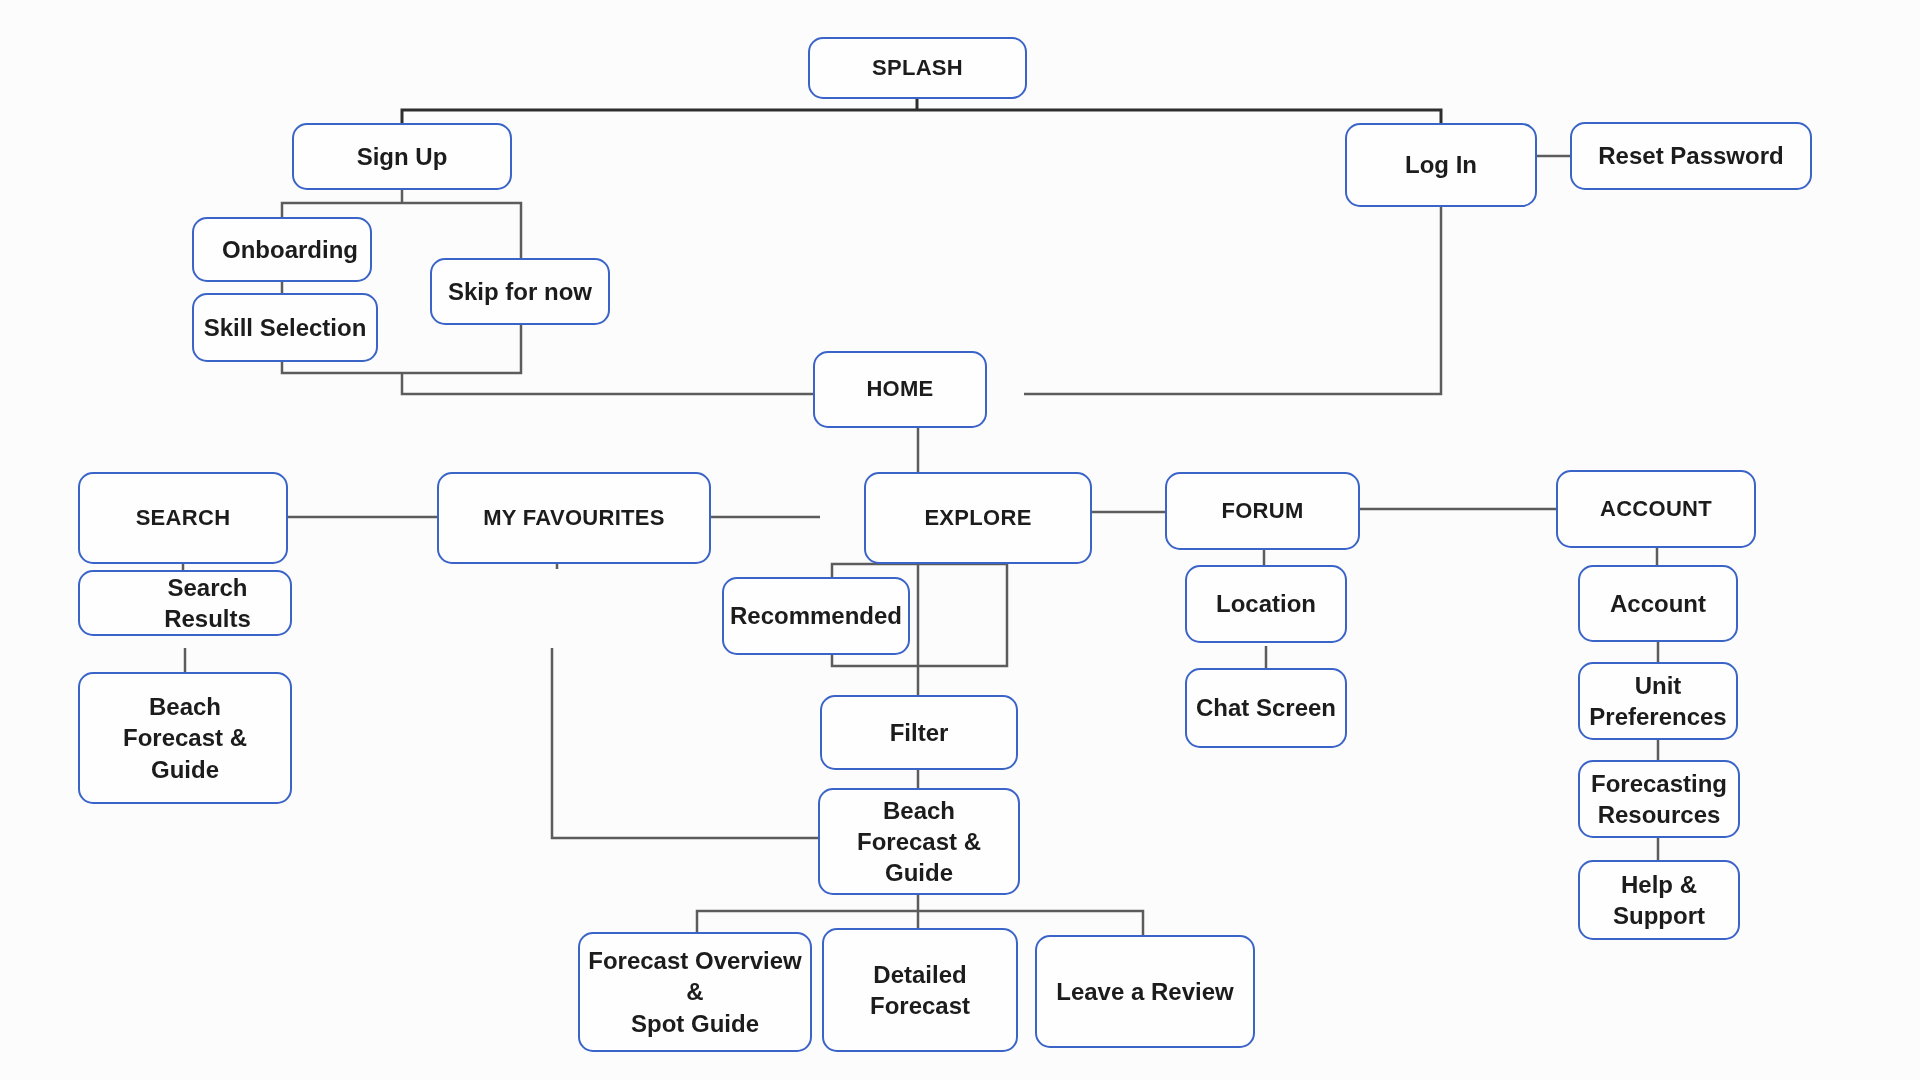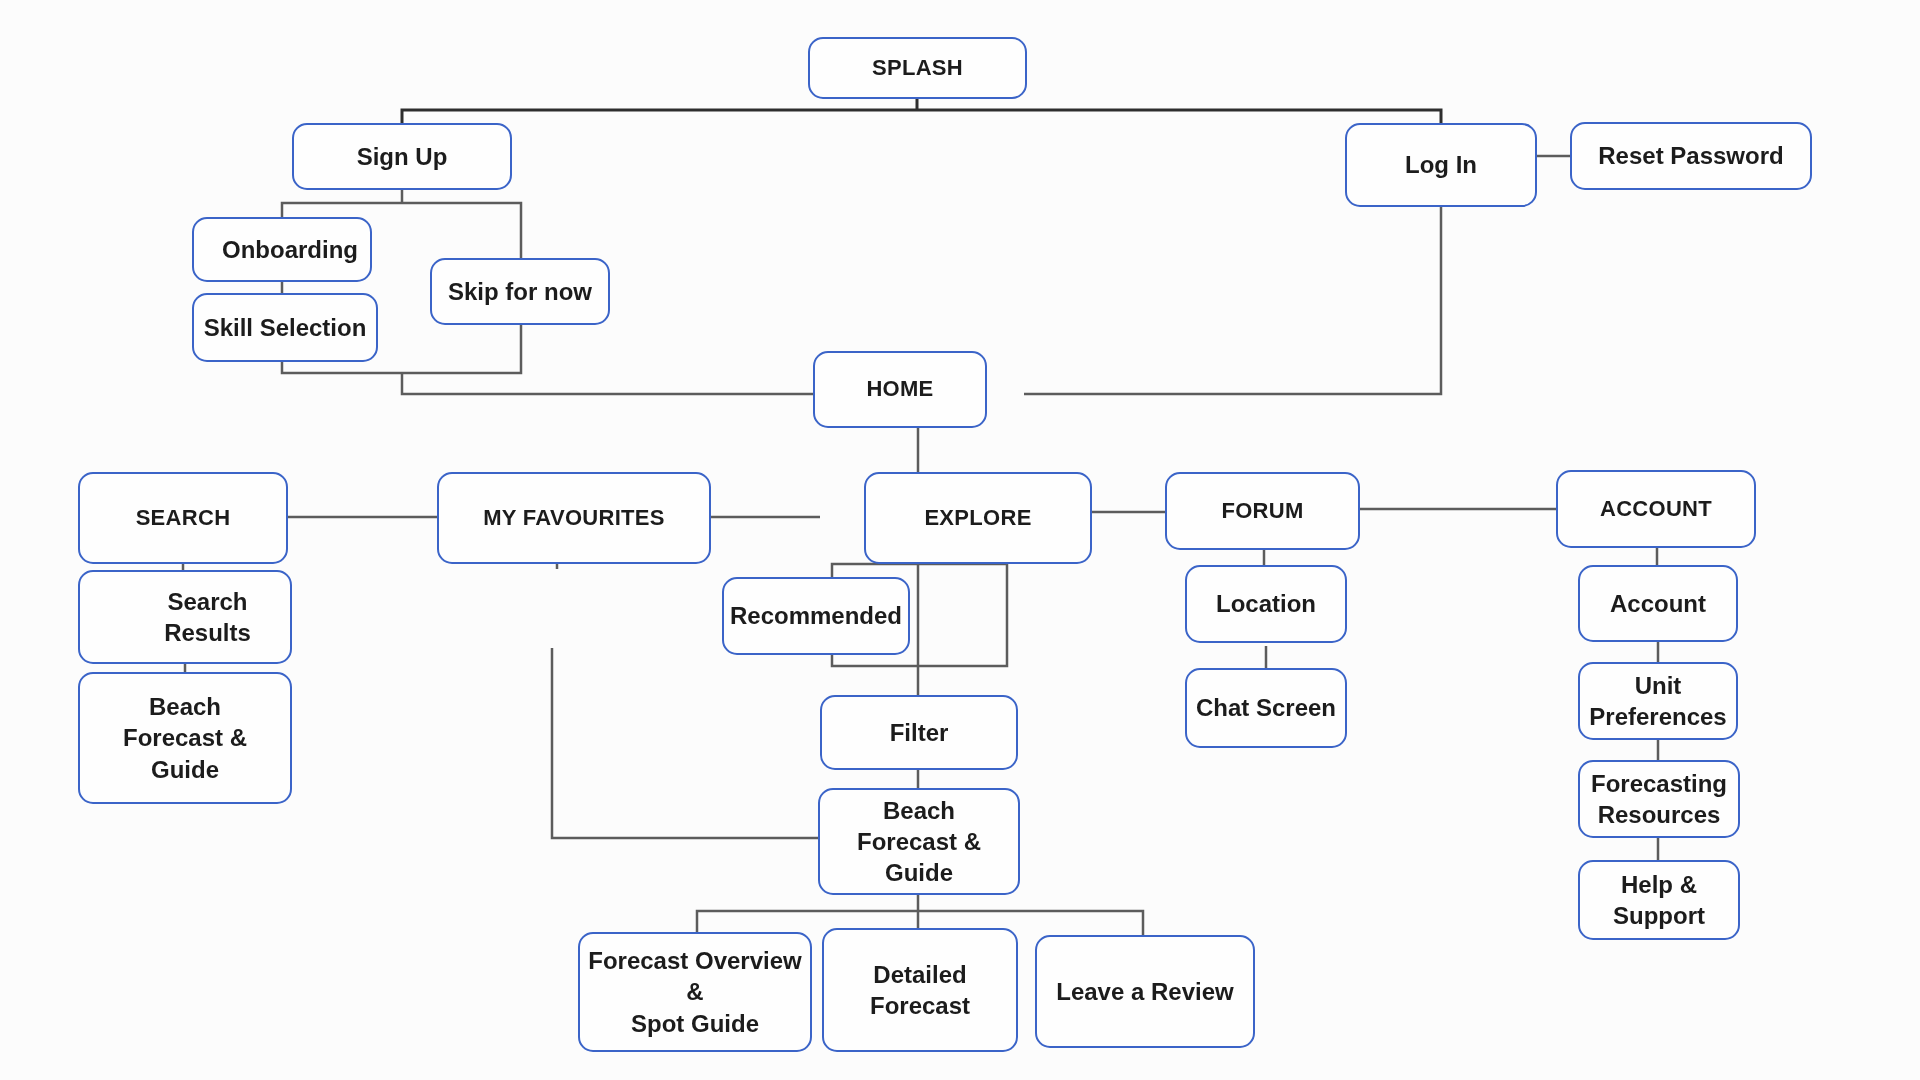--- a/index.html
+++ b/index.html
@@ -109,21 +109,21 @@
   <div class="node caps" style="left:820px;top:472px;width:228px;height:92px;margin-left:44px;">
       <span>EXPLORE</span>
     </div>
   <div class="node caps" style="left:1165px;top:472px;width:195px;height:78px;">
       <span>FORUM</span>
     </div>
   <div class="node caps" style="left:1556px;top:470px;width:200px;height:78px;">
       <span>ACCOUNT</span>
     </div>
 
-  <div class="node" style="left:78px;top:570px;width:214px;height:94px;padding-left:45px;">
+  <div class="node" style="left:78px;top:570px;width:214px;height:66px;padding-left:45px;">
       <span>Search Results</span>
     </div>
   <div class="node" style="left:78px;top:672px;width:214px;height:132px;">
       <span>Beach
 Forecast &amp;
 Guide</span>
     </div>
   <div class="node" style="left:722px;top:577px;width:188px;height:78px;">
       <span>Recommended</span>
     </div>

